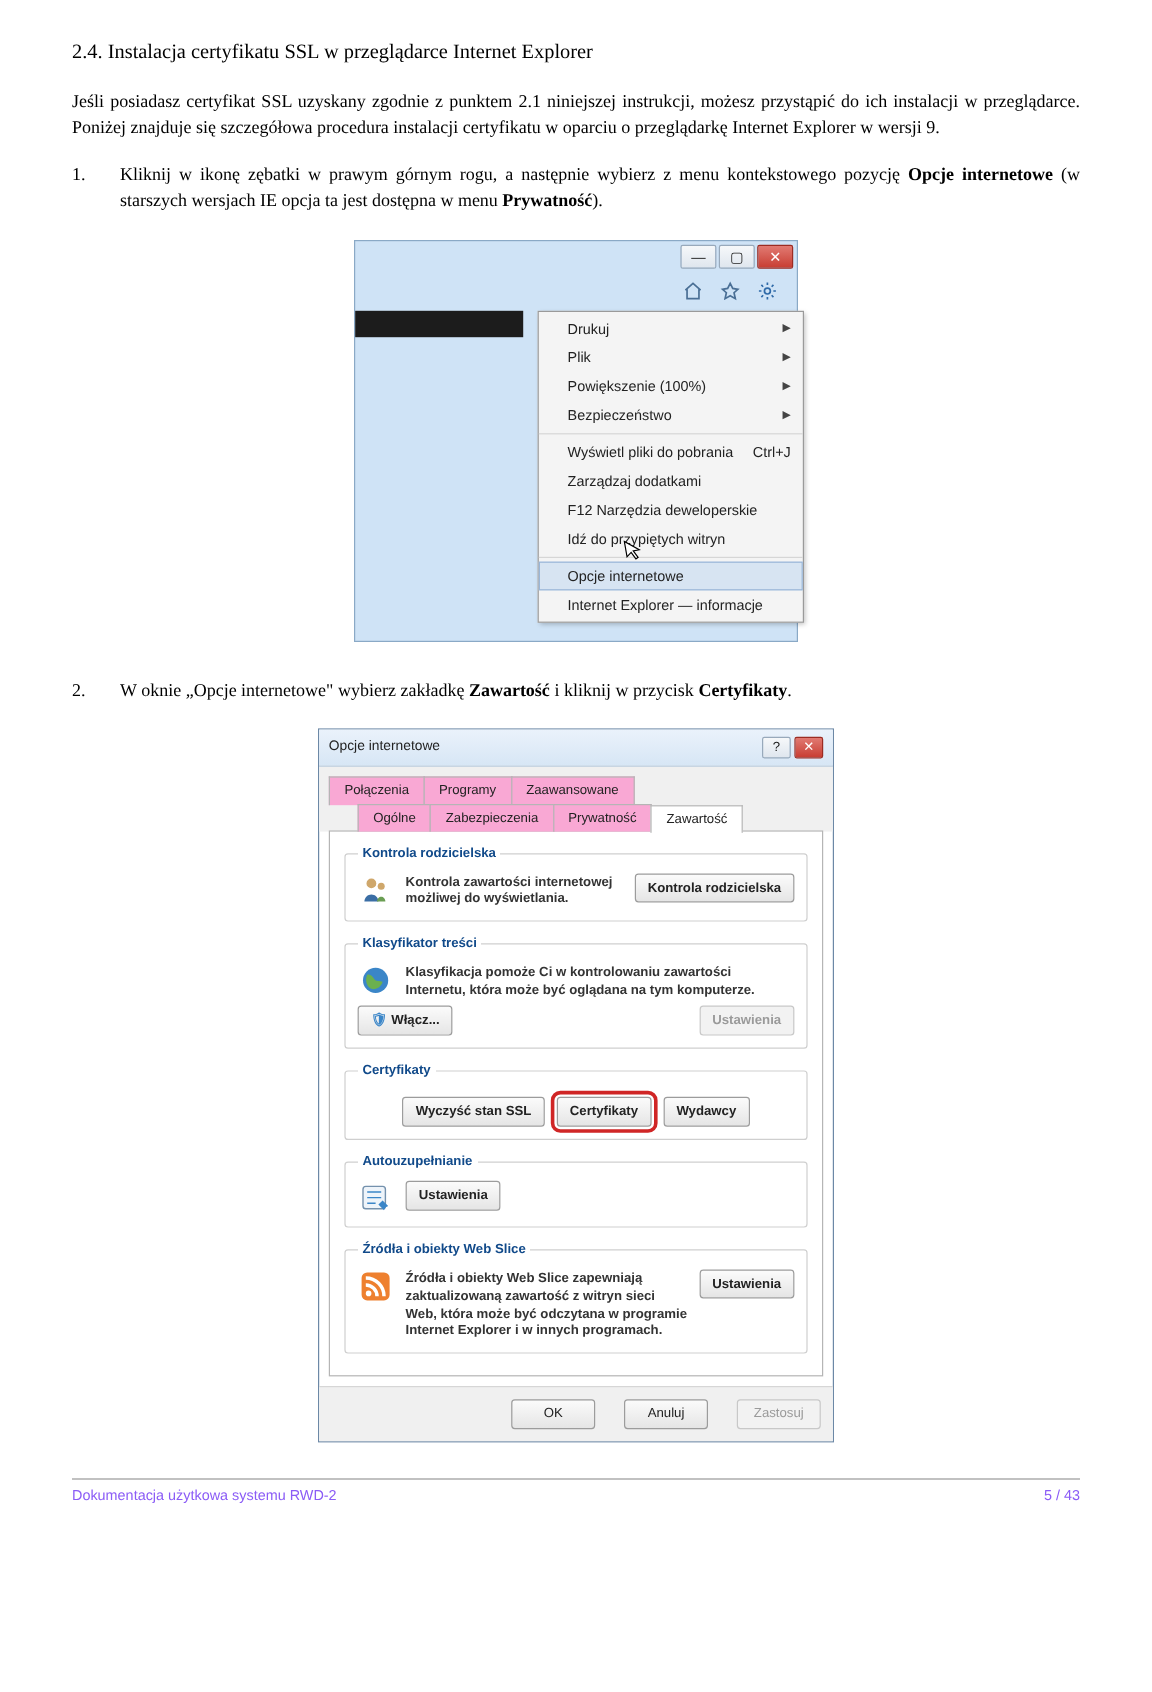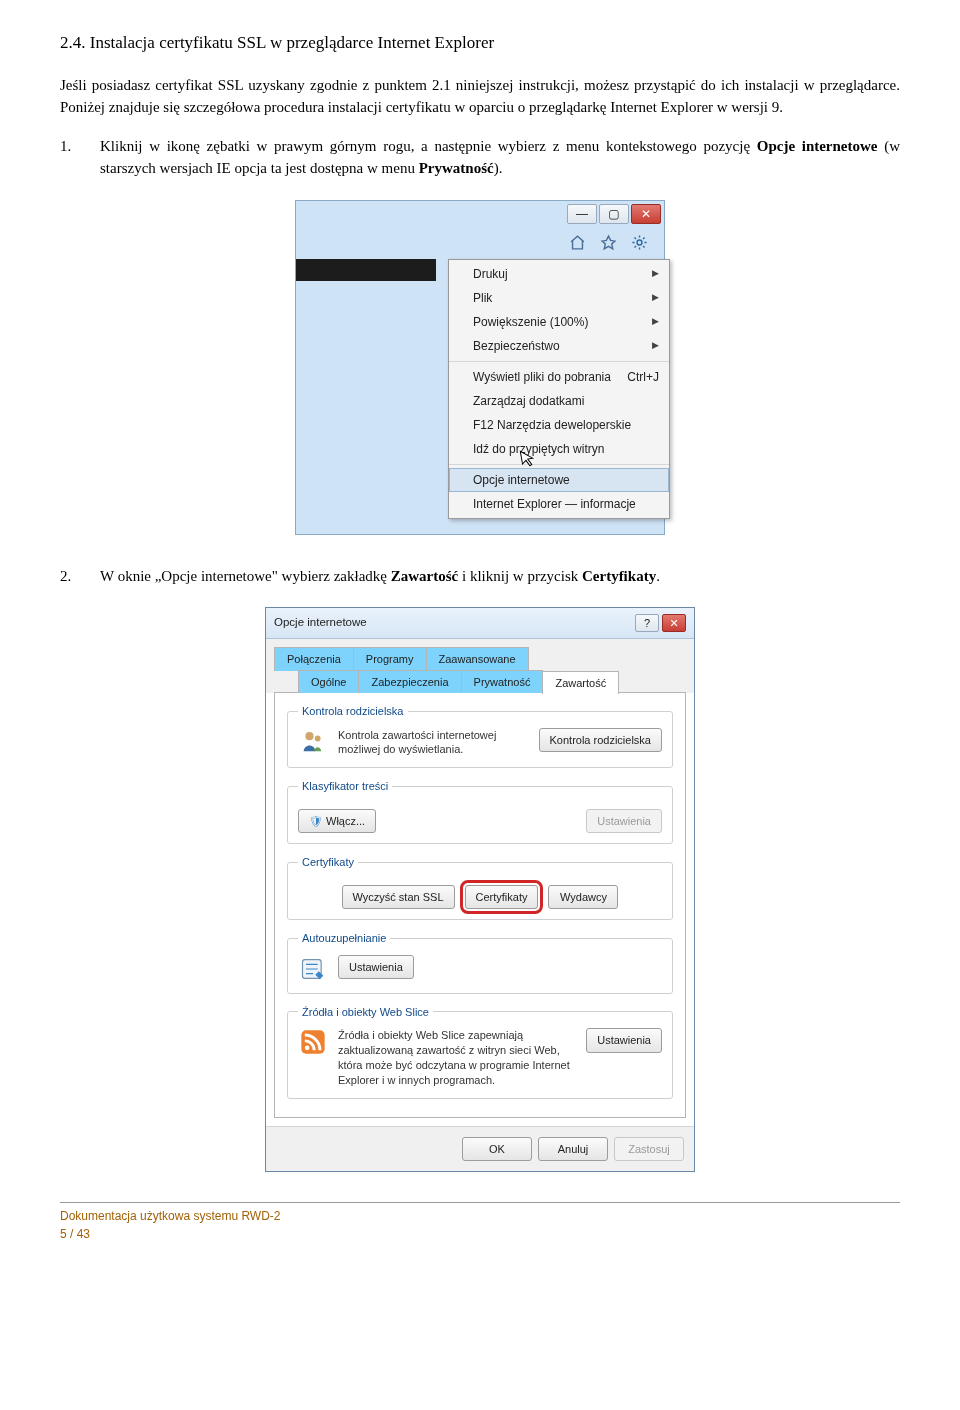--- a/index.html
+++ b/index.html
@@ -65,44 +65,44 @@
   }
   .shot2 .titlebar .tbtns { display: flex; gap: 3px; }
   .shot2 .titlebar .tbtns span {
     width: 24px; height: 18px; display: flex; align-items: center; justify-content: center;
     background: linear-gradient(#f6f8fa,#dfe6ee); border: 1px solid #98a9bb; border-radius: 2px; font-size: 11px;
   }
   .shot2 .titlebar .tbtns span.red { background: linear-gradient(#e17a72,#c83e33); border-color: #9b2c23; color: #fff; }
   .shot2 .tabsarea { background: #f0f0f0; padding: 8px 8px 0 8px; }
   .shot2 .tabs { display: flex; flex-wrap: wrap; font-size: 11px; }
   .shot2 .tabs .tab {
-    padding: 3px 12px; background: #7dd3fc; border: 1px solid #b5b5b5; border-bottom: none; margin-right: -1px;
+    padding: 3px 12px; background: #f9a8d4; border: 1px solid #b5b5b5; border-bottom: none; margin-right: -1px;
   }
   .shot2 .tabs .tab.active { background: #fff; position: relative; top: 1px; }
   .shot2 .tabs .row2 { width: 100%; display: flex; margin-top: -1px; padding-left: 24px; }
-  .shot2 .panel { background: #fff; border: 1px solid #b5b5b5; margin: -1px 8px 8px 8px; padding: 10px 12px 8px 12px; }
+  .shot2 .panel { background: #fff; border: 1px solid #b5b5b5; margin: -1px 8px 8px 8px; padding: 10px 12px 8px 12px; font-weight: bold; }
   .shot2 fieldset { border: 1px solid #cfcfcf; border-radius: 3px; padding: 8px 10px 10px 10px; margin-bottom: 10px; }
   .shot2 legend { padding: 0 4px; color: #114a8a; font-size: 11px; }
   .shot2 .fs-row { display: flex; gap: 10px; align-items: flex-start; }
   .shot2 .fs-row .ico { width: 30px; flex: 0 0 30px; display: flex; align-items: center; justify-content: center; }
   .shot2 .fs-row .txt { flex: 1; font-size: 11px; line-height: 1.35; color: #333; }
   .shot2 .fs-btns { display: flex; gap: 8px; justify-content: space-between; margin-top: 6px; }
   .shot2 .btn {
     padding: 3px 10px; min-width: 86px; text-align: center;
     background: linear-gradient(#fbfbfb,#e5e5e5); border: 1px solid #9c9c9c; border-radius: 3px; font-size: 11px;
   }
   .shot2 .btn.disabled { color: #9a9a9a; border-color: #c8c8c8; background: #f2f2f2; }
   .shot2 .btn.small { min-width: 70px; }
   .shot2 .highlight { outline: 3px solid #d02626; outline-offset: 2px; }
   .shot2 .btncol { display: flex; flex-direction: column; align-items: flex-end; gap: 6px; }
-  .shot2 .footer { background: #f0f0f0; padding: 10px; display: flex; justify-content: flex-end; gap: 6px; border-top: 1px solid #d6d6d6; }
+  .shot2 .footer { background: #f0f0f0; padding: 10px; display: flex; justify-content: flex-end; gap: 24px; border-top: 1px solid #d6d6d6; }
 
   .page-footer {
     margin-top: 30px; border-top: 1px solid #999; padding-top: 4px;
-    display: flex; justify-content: space-between; font-family: Arial, sans-serif; font-size: 12px; color: #a16207; flex-direction: column;
+    display: flex; justify-content: space-between; font-family: Arial, sans-serif; font-size: 12px; color: #8b5cf6;
   }
 </style>
 </head>
 <body>
 
 <div class="section-heading">2.4. Instalacja certyfikatu SSL w przeglądarce Internet Explorer</div>
 
 <p class="paragraph">Jeśli posiadasz certyfikat SSL uzyskany zgodnie z punktem 2.1 niniejszej instrukcji, możesz przystąpić do ich instalacji w przeglądarce. Poniżej znajduje się szczegółowa procedura instalacji certyfikatu w oparciu o przeglądarkę Internet Explorer w wersji 9.</p>
 
 <div class="list-item">
@@ -229,20 +229,29 @@
           </div>
           <div class="txt">Kontrola zawartości internetowej możliwej do wyświetlania.</div>
           <div class="btncol">
               <div class="btn">Kontrola rodzicielska</div>
             </div>
         </div>
       </fieldset>
 
       <fieldset>
         <legend>Klasyfikator treści</legend>
+        <div class="fs-row">
+          <div class="ico">
+            <svg width="28" height="28" viewBox="0 0 24 24">
+                <circle cx="12" cy="12" r="9" fill="#3b86c8"></circle>
+                <path fill="#6bb04f" d="M6 8c2-1 4 1 5 3 1 2 4 1 6 2-1 4-5 6-8 5-3-1-5-6-3-10z"></path>
+              </svg>
+          </div>
+          <div class="txt">Klasyfikacja pomoże Ci w kontrolowaniu zawartości Internetu, która może być oglądana na tym komputerze.</div>
+        </div>
         <div class="fs-btns">
           <div class="btn small"><span style="color:#3b86c8">🛡</span> <span>Włącz...</span></div>
           <div class="btn small disabled">Ustawienia</div>
         </div>
       </fieldset>
 
       <fieldset>
         <legend>Certyfikaty</legend>
         <div class="fs-btns" style="justify-content:center; gap:10px;">
           <div class="btn small">Wyczyść stan SSL</div>

